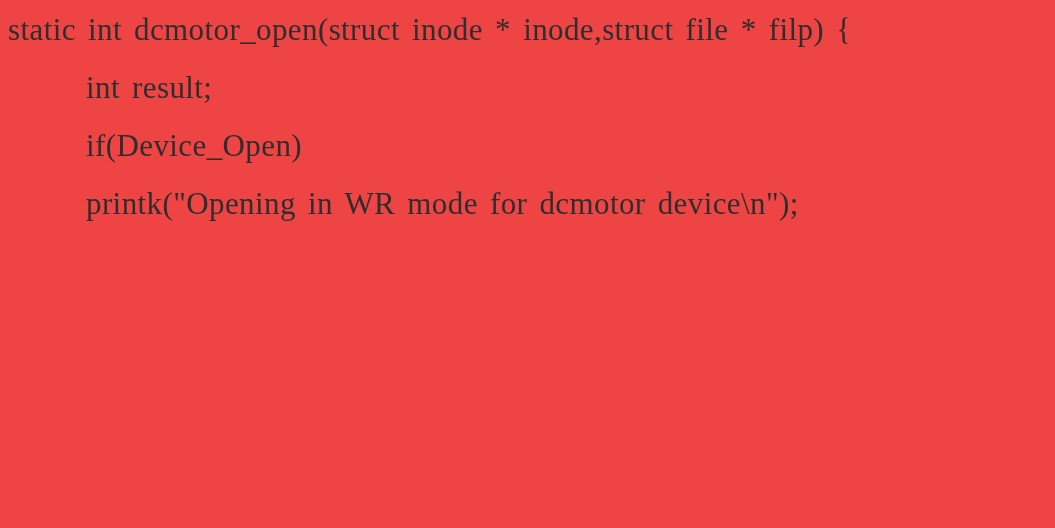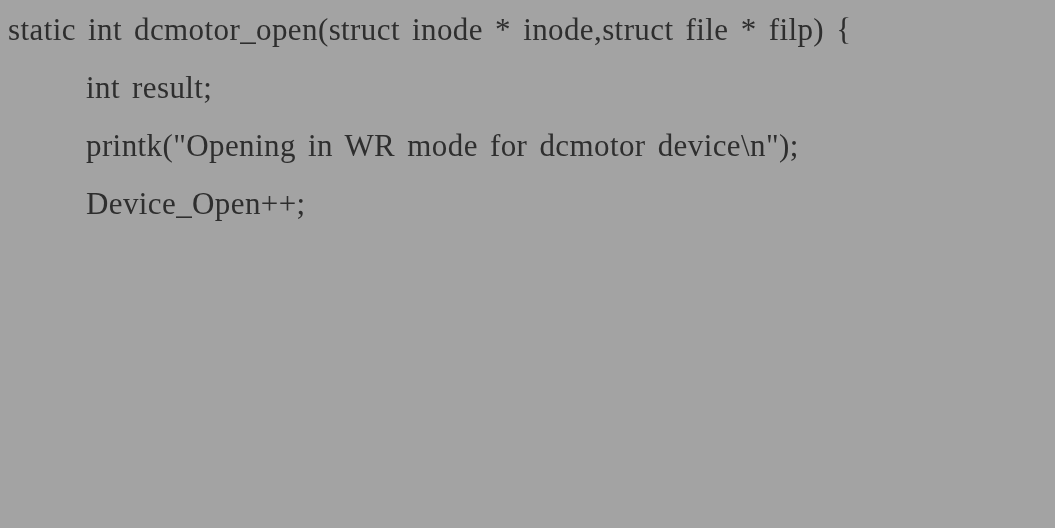--- a/index.html
+++ b/index.html
@@ -4,21 +4,21 @@
 <style>
   html, body {
     margin: 0;
     padding: 0;
     background: #ffffff;
   }
   .page {
     position: relative;
     width: 1055px;
     height: 528px;
-    background: #a3a3a3;
+    background: #ef4444;
     overflow: hidden;
     font-family: "Liberation Serif", "DejaVu Serif", serif;
     color: #2e2e2e;
   }
   .code-listing {
     position: absolute;
     top: 0;
     left: 0;
     width: 100%;
     padding-top: 1px;
@@ -38,16 +38,16 @@
     text-align: right;
   }
 </style>
 </head>
 <body>
 
 <div class="page">
   <div class="code-listing">
     <div class="code-line">static int dcmotor_open(struct inode * inode,struct file * filp) {</div>
     <div class="code-line indent">int result;</div>
+    <div class="code-line indent">if(Device_Open)</div>
     <div class="code-line indent">printk("Opening in WR mode for dcmotor device\n");</div>
-    <div class="code-line indent">Device_Open++;</div>
   </div>
 </div>
 
 </body></html>

